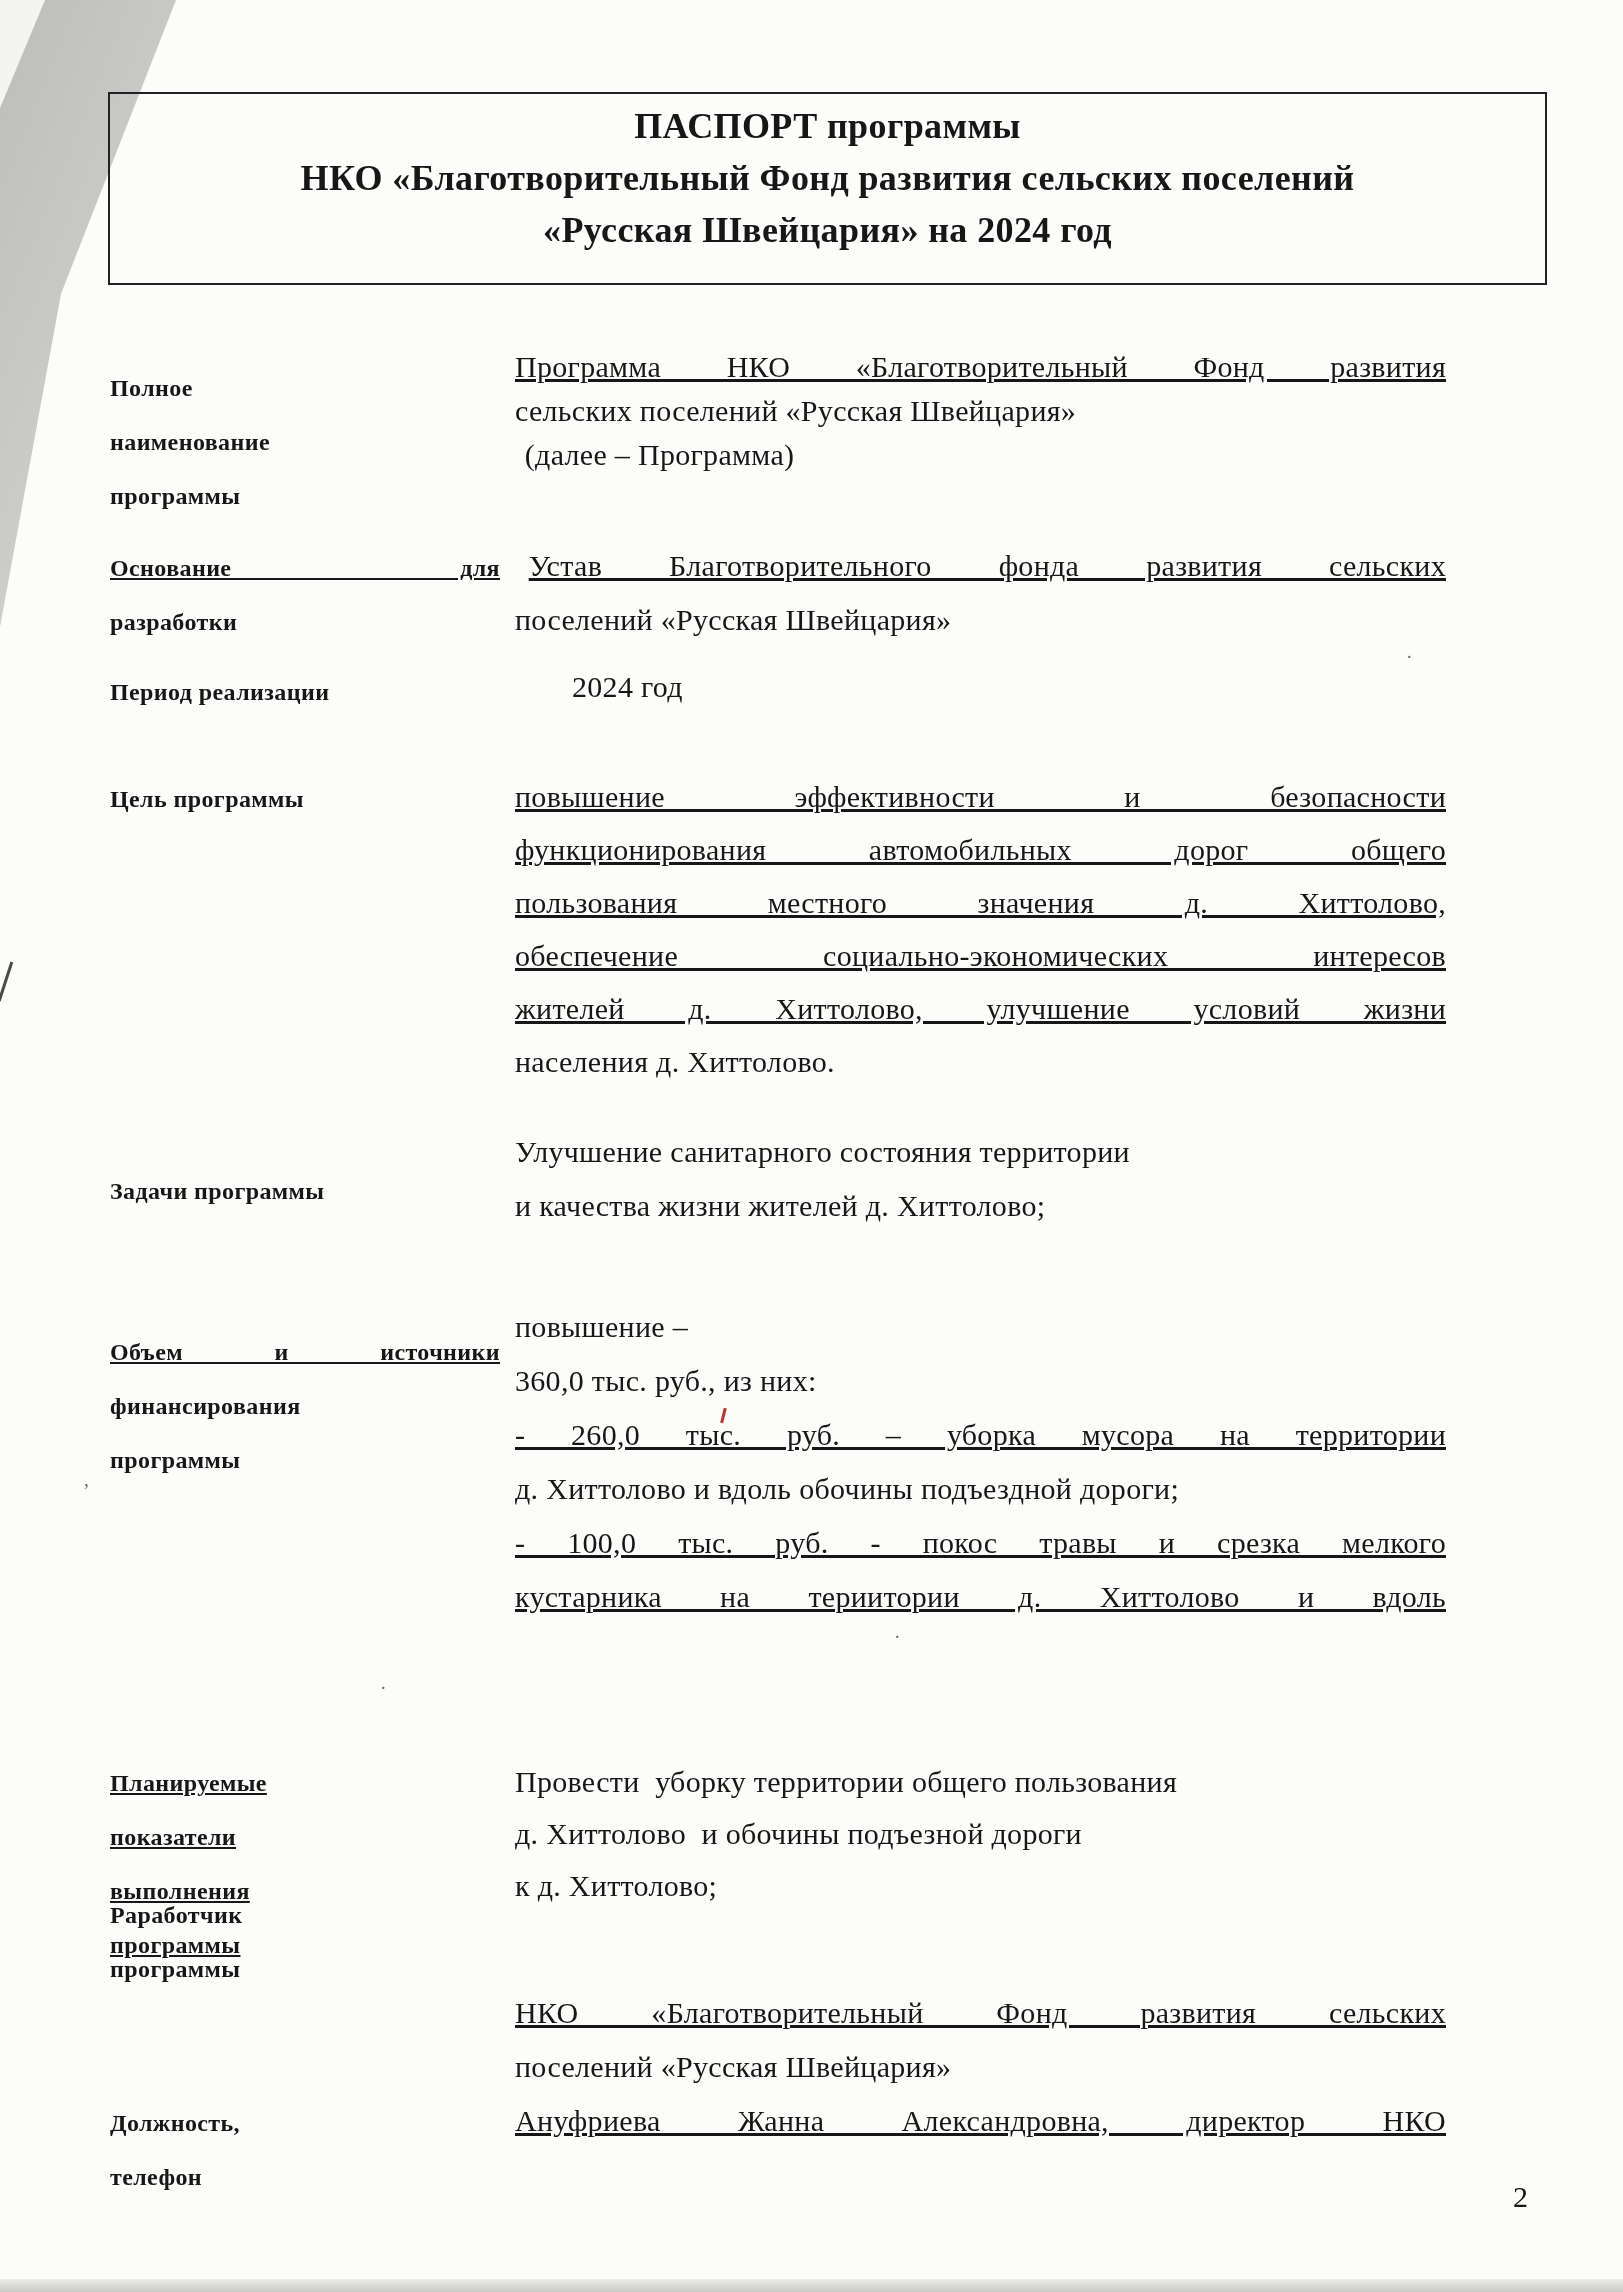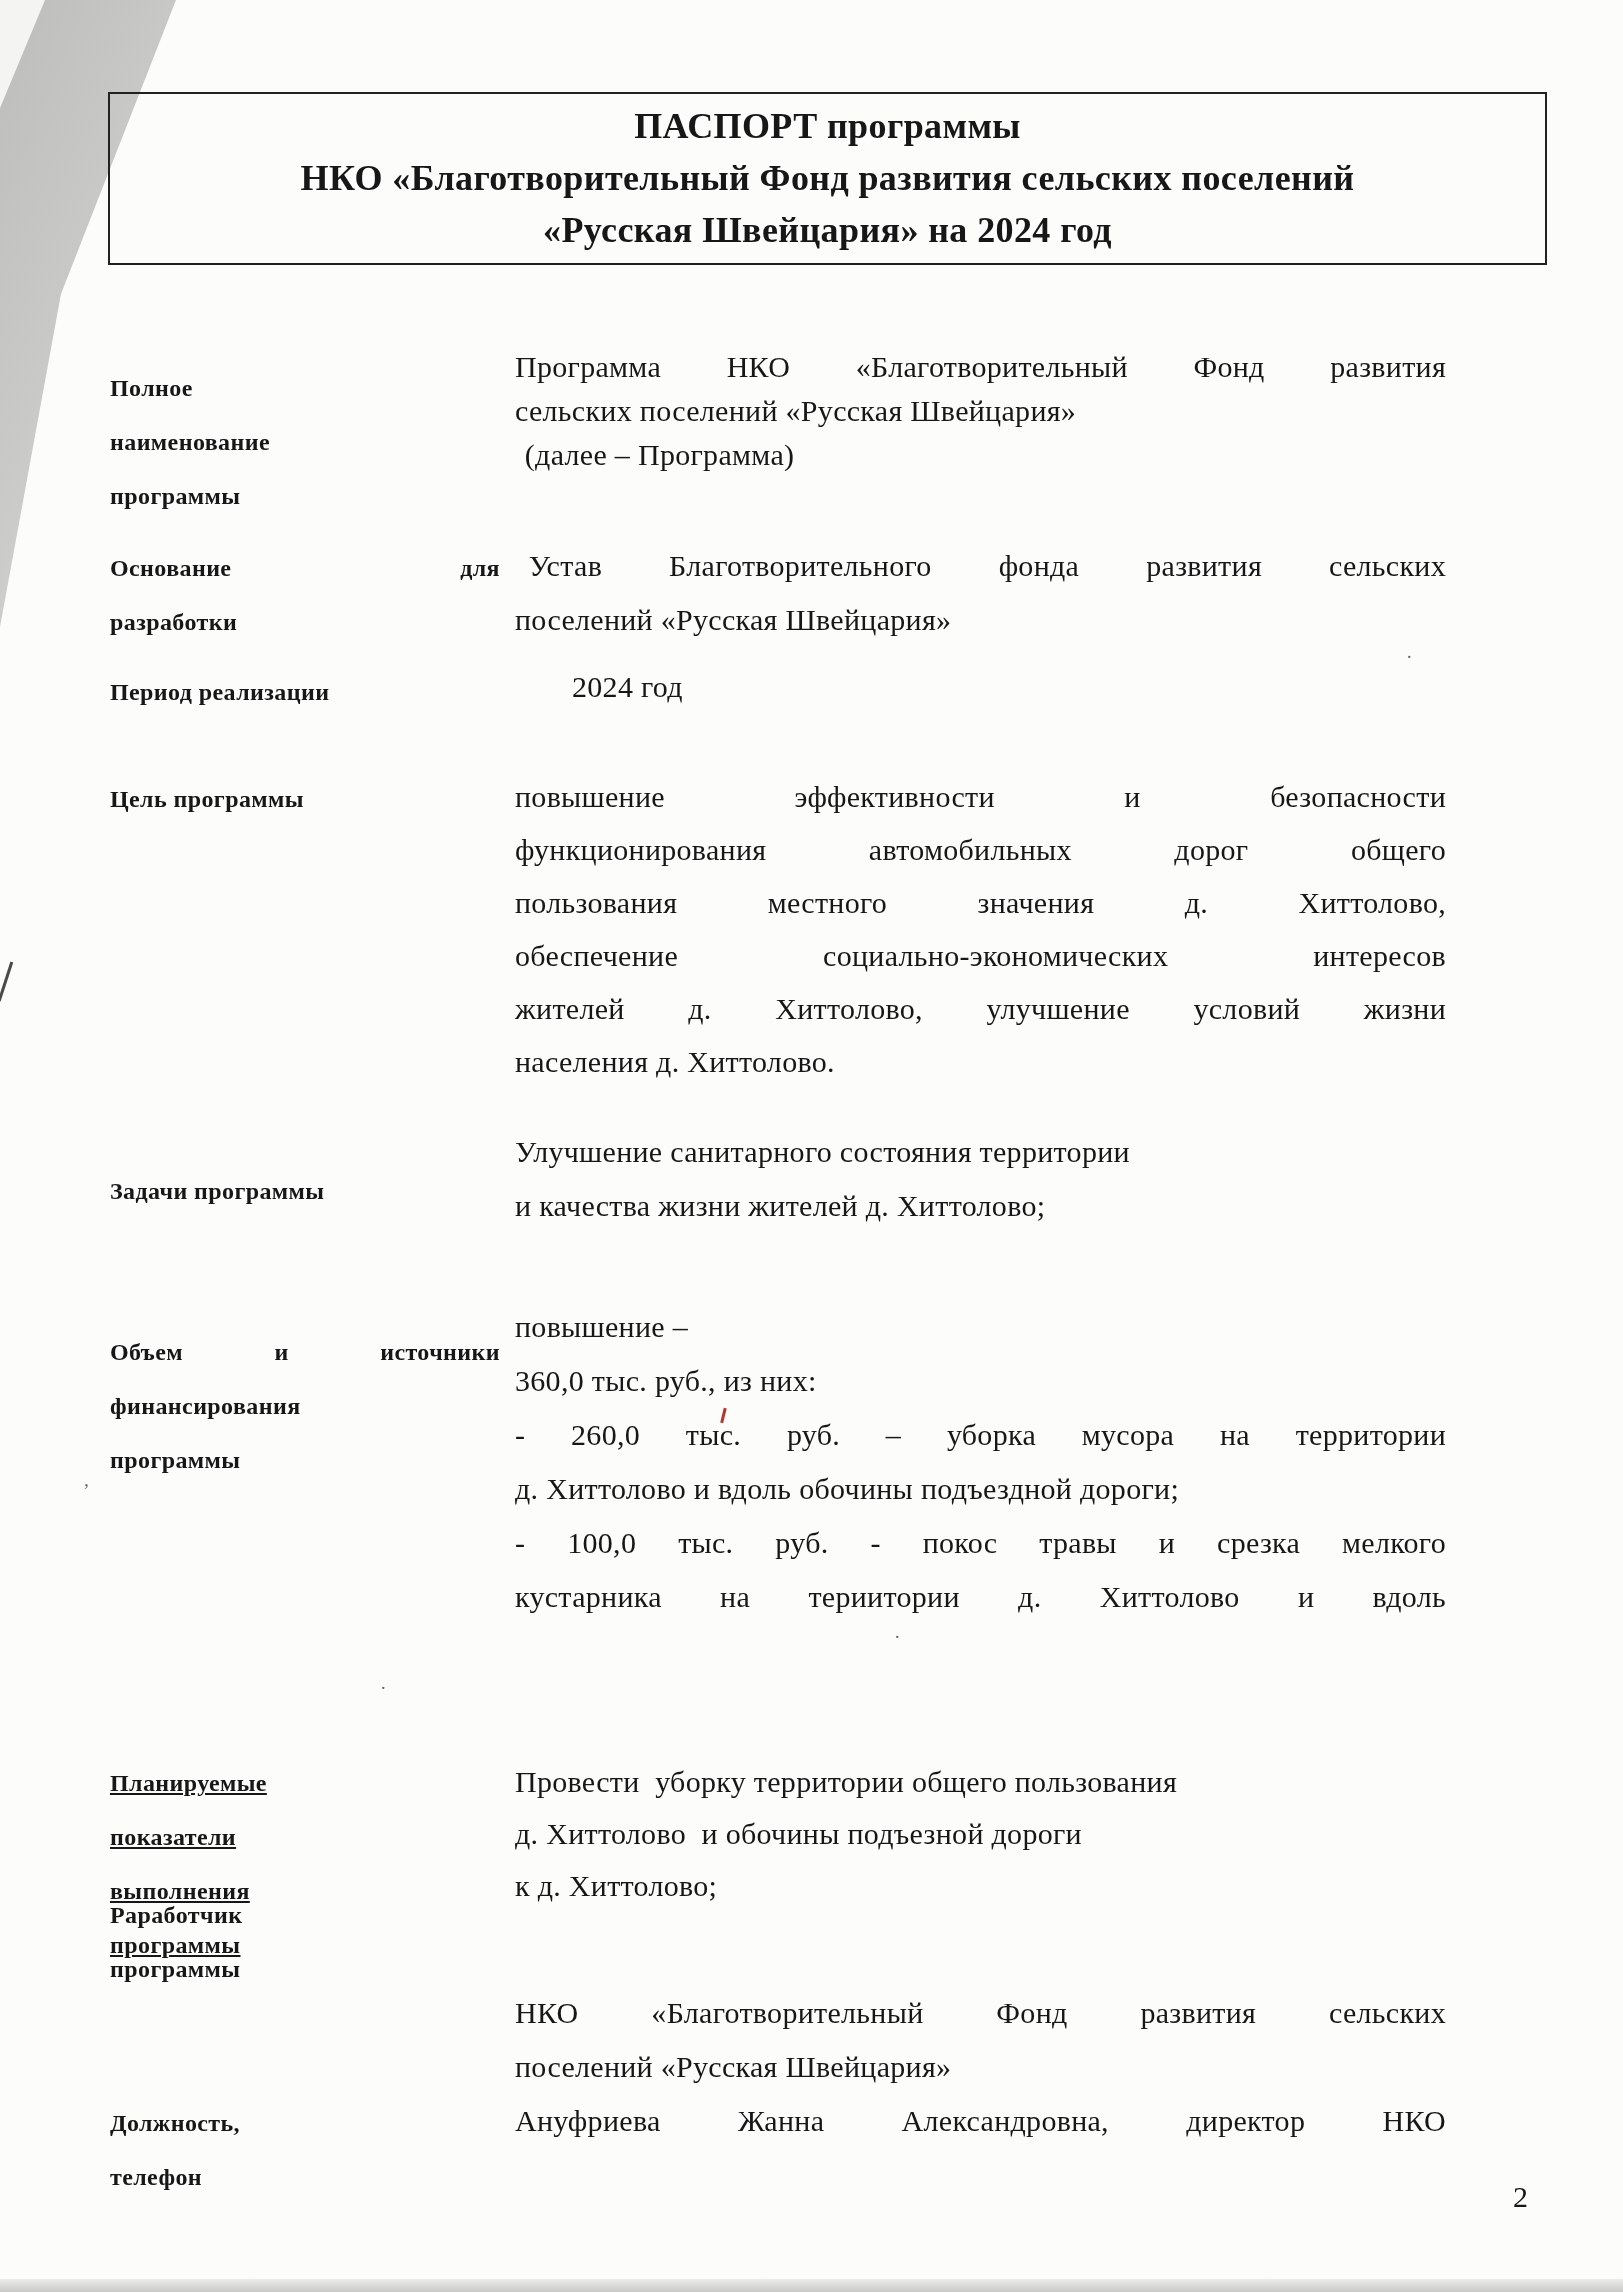--- a/index.html
+++ b/index.html
@@ -16,36 +16,36 @@
     clip-path:polygon(0 0,176px 0,61px 294px,0 627px);
     background:linear-gradient(112deg,#bdbdbb 0%,#cbcbc9 45%,#dededc 80%,#e9e9e7 100%);
   }
   .fold-hilite{
     position:absolute;left:0;top:0;width:45px;height:108px;
     clip-path:polygon(0 0,100% 0,0 100%);
     background:#f4f4f2;
   }
   
   .title-box{
-    position:absolute;left:108px;top:92px;width:1439px;height:173px;
+    position:absolute;left:108px;top:92px;width:1439px;height:193px;
     border:2px solid #222;box-sizing:border-box;
     text-align:center;font-weight:bold;font-size:36px;line-height:52px;
     padding-top:5.9px;letter-spacing:0.4px;
   }
   
   .flabel{
     position:absolute;left:110px;width:390px;
     font-weight:bold;font-size:24px;line-height:54px;letter-spacing:0.4px;
   }
   .fvalue{
     position:absolute;left:515px;width:931px;
     font-size:30px;letter-spacing:0.3px;
   }
   .ln{display:block;}
-  .ln.j{text-align:justify;text-align-last:justify;}
+  .ln.j{text-align:justify;text-align-last:justify;text-decoration:underline;}
   
   .pageno{position:absolute;left:1513px;top:2180px;font-size:30px;}
   
   .bottom-edge{
     position:absolute;left:0;bottom:0;width:1623px;height:13.7px;
     background:linear-gradient(#ececea,#c6c6c4);
   }
   
   .tick{position:absolute;background:#4a4a4a;}
   .tick.red{background:#b4372e;}

